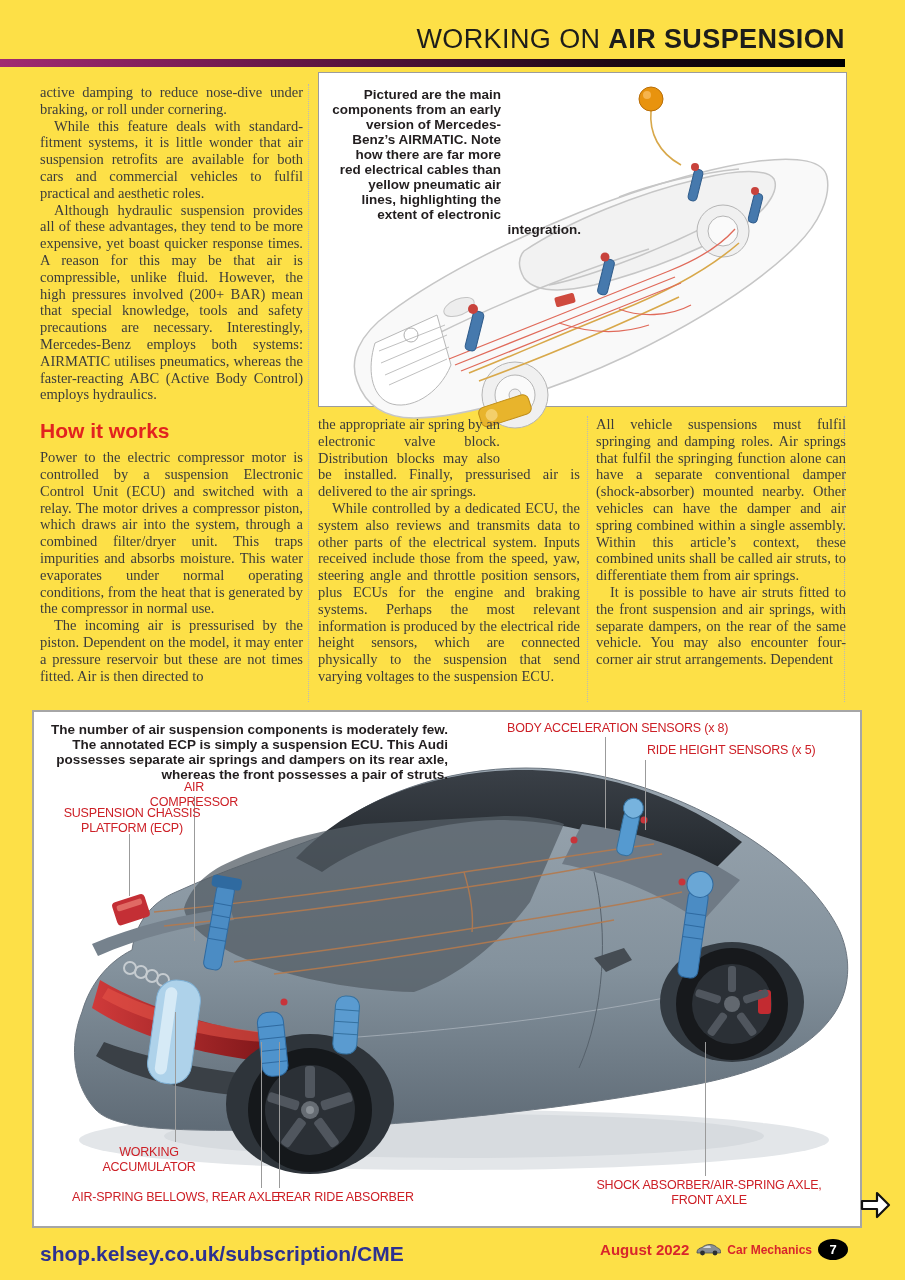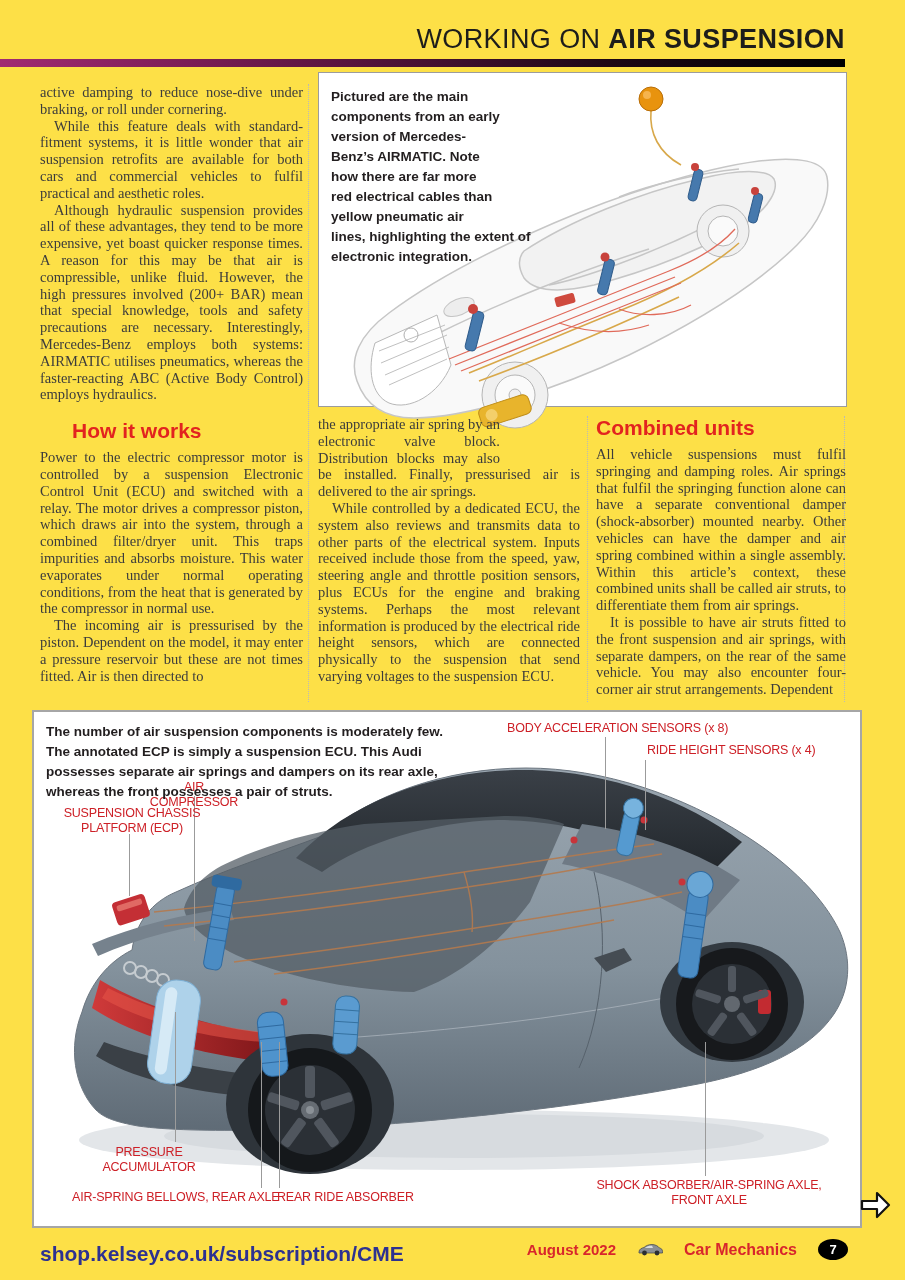--- a/index.html
+++ b/index.html
@@ -14,52 +14,52 @@
      background:linear-gradient(90deg,#a12a72 0%,#7c1d56 22%,#4a1134 48%,#1d0714 72%,#000 100%);}
 
   
   .col{position:absolute;font-family:"Liberation Serif",serif;font-size:14.5px;line-height:16.8px;
        color:#3c3c3c;text-align:justify;}
   .col p{margin:0;}
   .col p.ind{text-indent:14px;}
   .red-head{font-family:"Liberation Sans",sans-serif;font-weight:700;color:#e2231f;
             font-size:21px;line-height:24px;margin:0 0 6px 0;}
   .col-left{left:40px;top:84px;width:263px;}
-  .col-left .red-head{margin-top:16px;margin-left:32px;}
+  .col-left .red-head{margin-top:16px;}
   .col-mid{left:318px;top:416px;width:262px;}
   .col-right{left:596px;top:416px;width:250px;}
   .wrap-spacer{float:right;width:80px;height:44px;}
 
   .vrule{position:absolute;width:0;border-left:1px dotted #b9b9b9;}
   .vr1{left:308px;top:84px;height:618px;}
   .vr2{left:587px;top:416px;height:286px;}
   .vr3{left:844px;top:416px;height:286px;}
 
   
   .fig{position:absolute;background:#fff;border:1px solid #9c9c9c;}
   .fig-top{left:318px;top:72px;width:527px;height:333px;overflow:visible;}
   .fig-top svg{position:absolute;left:0;top:0;overflow:visible;}
   .fig-bottom{left:32px;top:710px;width:826px;height:514px;border-width:2px;border-color:#a6a6a6;}
   .fig-bottom svg{position:absolute;left:0;top:0;}
-  .figcap{position:absolute;font-weight:700;font-size:13.5px;line-height:20px;color:#221e1f;}
+  .figcap{position:absolute;font-weight:700;font-size:13.5px;line-height:15px;color:#221e1f;text-align:right;}
   .cap-top{left:12px;top:14px;width:250px;}
   .cap-sp{float:right;width:80px;height:82px;margin-top:50px;}
   .cap-bottom{left:12px;top:10px;width:402px;}
 
   
   .lbl{position:absolute;font-weight:400;font-size:12.5px;line-height:15px;color:#cd2027;
        letter-spacing:-.2px;}
   .lbl.c{text-align:center;}
   .leader{position:absolute;width:1px;background:#9b9b9b;}
 
   
   .footer-url{position:absolute;left:40px;top:1242px;font-weight:700;font-size:21px;color:#2d3191;text-decoration:none;}
-  .footer-right{position:absolute;right:57px;top:1239px;display:flex;align-items:center;gap:21px;}
+  .footer-right{position:absolute;right:57px;top:1239px;display:flex;align-items:center;gap:6px;}
   .footer-issue{font-weight:700;font-size:15px;color:#d8262c;white-space:nowrap;}
-  .footer-mag{font-weight:700;font-size:16px;color:#d8262c;white-space:nowrap;}
+  .footer-mag{font-weight:700;font-size:12px;color:#d8262c;white-space:nowrap;}
   .page-badge{display:flex;align-items:center;justify-content:center;width:30px;height:21px;
       background:#000;border-radius:50%;color:#fff;font-weight:700;font-size:13px;}
   .next-arrow{position:absolute;left:858px;top:1188px;width:34px;height:34px;}
 </style>
 </head>
 <body>
 
 <div class="page">
 
   <div class="masthead">
@@ -148,21 +148,20 @@
     <figcaption class="figcap cap-top"><span class="cap-sp"></span><span>Pictured are the main components from an early version of Mercedes-Benz’s AIRMATIC. Note how there are far more red electrical cables than yellow pneumatic air lines, highlighting the extent of electronic integration.</span></figcaption>
   </figure>
 
   <section class="col col-mid">
     <div class="wrap-spacer"></div>
     <p>the appropriate air spring by an electronic valve block. Distribution blocks may also be installed. Finally, pressurised air is delivered to the air springs.</p>
     <p class="ind">While controlled by a dedicated ECU, the system also reviews and transmits data to other parts of the electrical system. Inputs received include those from the speed, yaw, steering angle and throttle position sensors, plus ECUs for the engine and braking systems. Perhaps the most relevant information is produced by the electrical ride height sensors, which are connected physically to the suspension that send varying voltages to the suspension ECU.</p>
   </section>
 
   <section class="col col-right">
-    <h2 class="red-head">Combined units</h2>
     <p>All vehicle suspensions must fulfil springing and damping roles. Air springs that fulfil the springing function alone can have a separate conventional damper (shock-absorber) mounted nearby. Other vehicles can have the damper and air spring combined within a single assembly. Within this article’s context, these combined units shall be called air struts, to differentiate them from air springs.</p>
     <p class="ind">It is possible to have air struts fitted to the front suspension and air springs, with separate dampers, on the rear of the same vehicle. You may also encounter four-corner air strut arrangements. Dependent</p>
   </section>
 
   <figure class="fig fig-bottom" style="margin:0">
     <svg width="822" height="510" viewBox="0 0 822 510">
       <defs>
         <linearGradient id="agBody" x1="0" y1="0" x2="0" y2="1">
           <stop offset="0" stop-color="#9aa6b0"></stop>
             <stop offset=".55" stop-color="#84929d"></stop>
@@ -293,22 +292,22 @@
     <div class="leader" style="left:571px;top:25px;height:92px"></div>
     <div class="leader" style="left:611px;top:48px;height:70px"></div>
     <div class="leader" style="left:141px;top:300px;height:130px"></div>
     <div class="leader" style="left:227px;top:330px;height:146px"></div>
     <div class="leader" style="left:245px;top:330px;height:146px"></div>
     <div class="leader" style="left:671px;top:330px;height:134px"></div>
 
     <div class="lbl c" style="left:105px;top:68px;width:110px">AIR COMPRESSOR</div>
     <div class="lbl c" style="left:18px;top:94px;width:160px">SUSPENSION CHASSIS PLATFORM (ECP)</div>
     <div class="lbl" style="left:473px;top:9px;width:260px;white-space:nowrap">BODY ACCELERATION SENSORS (x 8)</div>
-    <div class="lbl" style="left:613px;top:31px;width:220px;white-space:nowrap">RIDE HEIGHT SENSORS (x 4)</div>
-    <div class="lbl c" style="left:50px;top:433px;width:130px">PRESSURE ACCUMULATOR</div>
+    <div class="lbl" style="left:613px;top:31px;width:220px;white-space:nowrap">RIDE HEIGHT SENSORS (x 5)</div>
+    <div class="lbl c" style="left:50px;top:433px;width:130px">WORKING ACCUMULATOR</div>
     <div class="lbl" style="left:38px;top:478px;white-space:nowrap">AIR-SPRING BELLOWS, REAR AXLE</div>
     <div class="lbl" style="left:243px;top:478px;white-space:nowrap">REAR RIDE ABSORBER</div>
     <div class="lbl c" style="left:540px;top:466px;width:270px">SHOCK ABSORBER/AIR-SPRING AXLE, FRONT AXLE</div>
 
     <figcaption class="figcap cap-bottom">The number of air suspension components is moderately few. The annotated ECP is simply a suspension ECU. This Audi possesses separate air springs and dampers on its rear axle, whereas the front possesses a pair of struts.</figcaption>
   </figure>
 
   <div class="next-arrow">
     <svg width="34" height="34" viewBox="0 0 34 34">
       <polygon points="4,13 19,13 19,5 31,17 19,29 19,21 4,21" fill="#ffffff" stroke="#111111" stroke-width="2.2" stroke-linejoin="round"></polygon>

